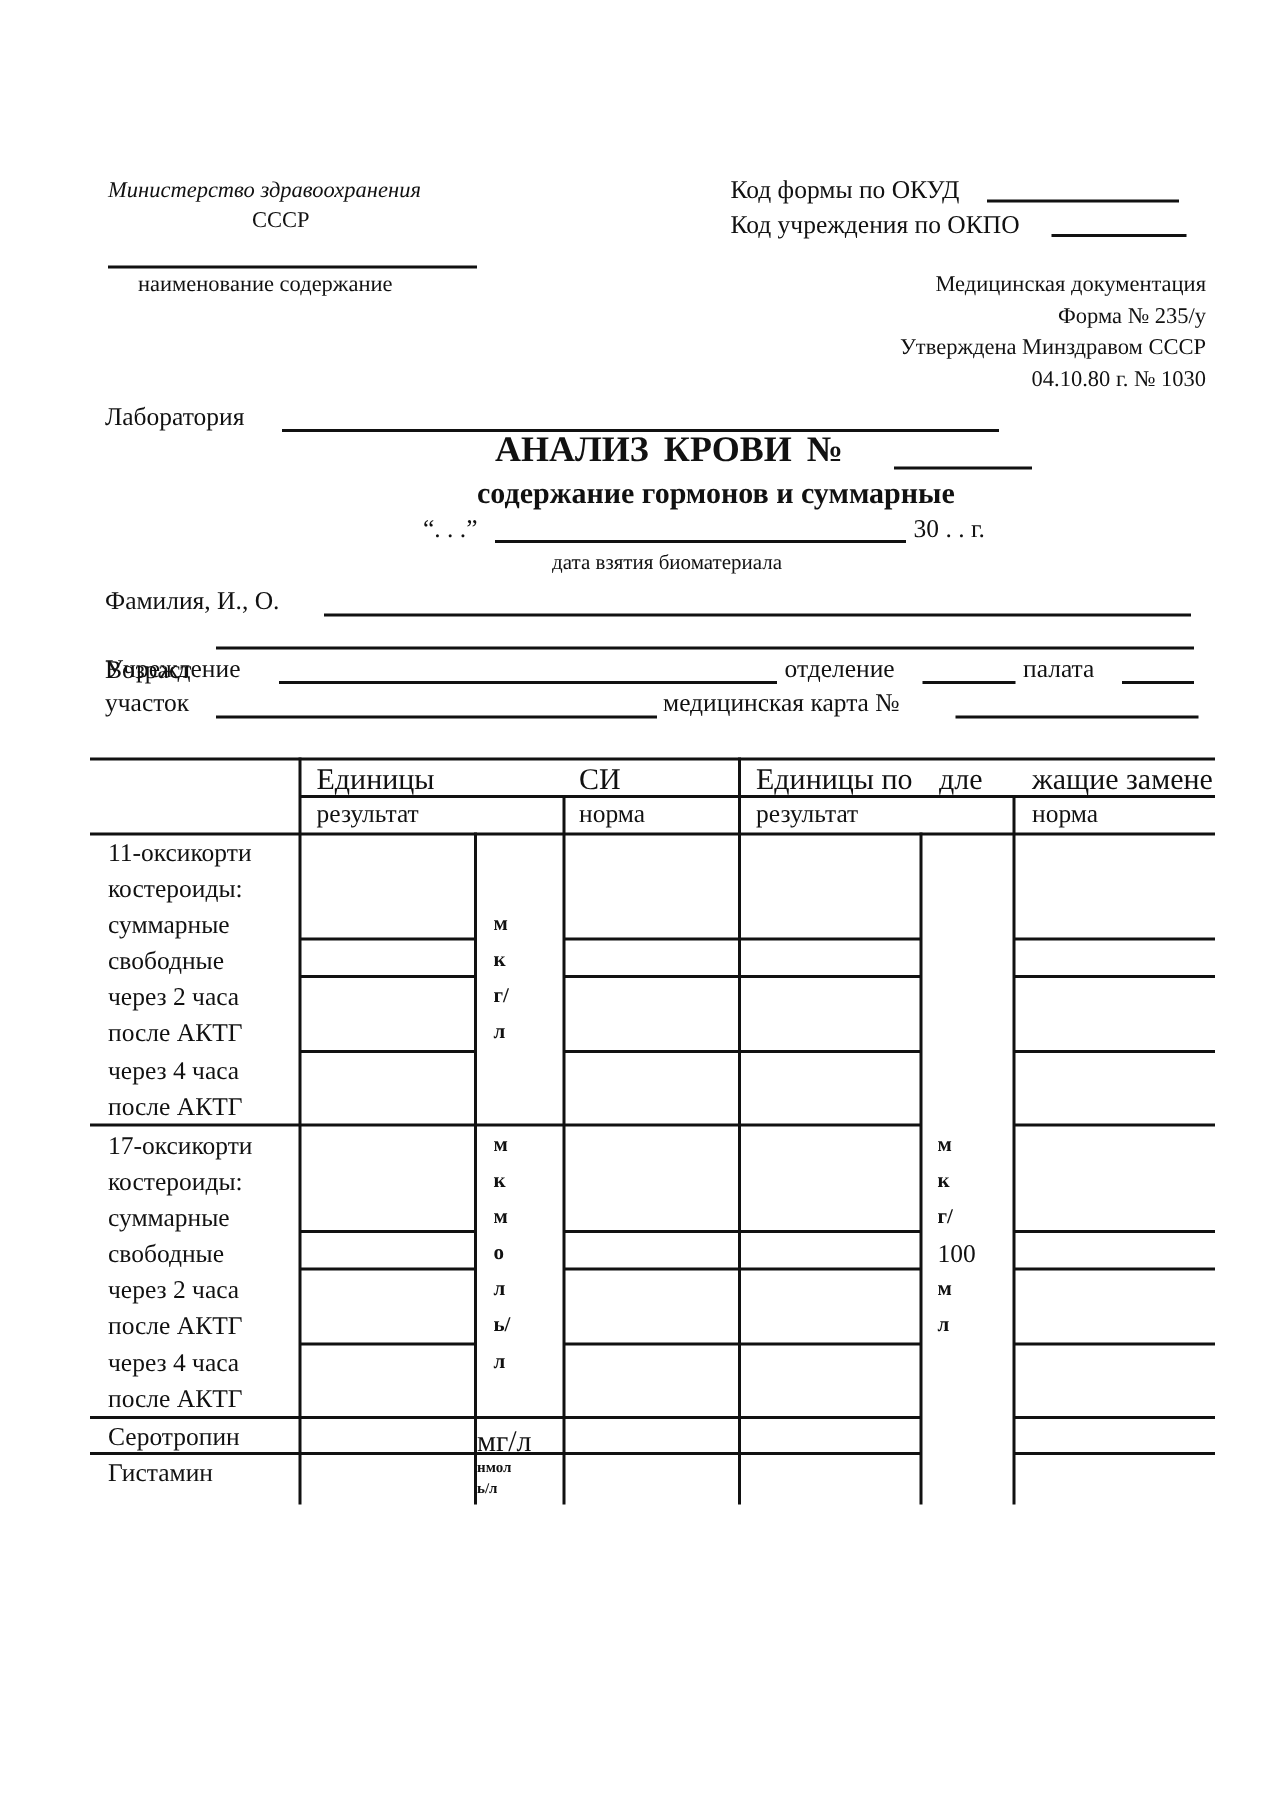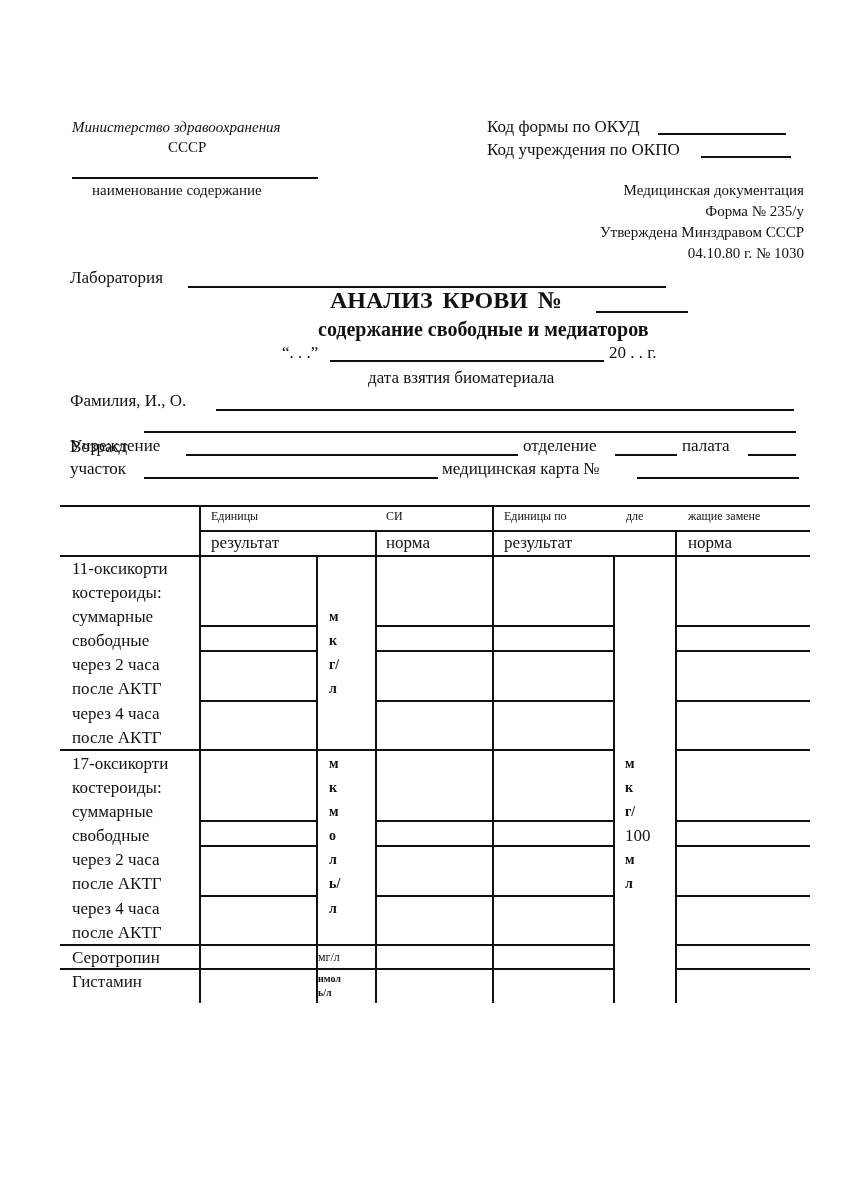--- a/index.html
+++ b/index.html
@@ -1,21 +1,21 @@
 <!DOCTYPE html>
 <html><head>
 <meta charset="utf-8">
 <style>
   html, body { margin:0; padding:0; background:#ffffff; }
   body { width:846px; height:1200px; position:relative; overflow:hidden;
          font-family:"Liberation Serif","DejaVu Serif",serif; color:#111; }
   .abs { position:absolute; white-space:nowrap; }
   .t15 { font-size:15px; }
-  .t14 { font-size:12px; }
-  .t13 { font-size:17px; }
+  .t14 { font-size:20px; }
+  .t13 { font-size:14px; }
   .t17 { font-size:17px; }
   .bold { font-weight:bold; }
   .line { position:absolute; background:#111; height:1.5px; }
   .vline { position:absolute; background:#111; width:2px; }
   .hl { position:absolute; background:#111; height:2px; }
   .cell-text { position:absolute; font-size:17px; line-height:24.3px; white-space:nowrap; }
   .unit { position:absolute; font-size:14px; font-weight:bold; line-height:24.3px; }
 </style>
 </head>
 <body>
@@ -33,24 +33,24 @@
 <div class="abs t15" style="right:42px;top:182px;text-align:right;">Медицинская документация</div>
 <div class="abs t15" style="right:42px;top:203px;text-align:right;">Форма № 235/у</div>
 <div class="abs t15" style="right:42px;top:224px;text-align:right;">Утверждена Минздравом СССР</div>
 <div class="abs t15" style="right:42px;top:245px;text-align:right;">04.10.80 г. № 1030</div>
 
 <div class="abs t17" style="left:70px;top:268px;">Лаборатория</div>
 <div class="line" style="left:188px;top:286px;width:478px;"></div>
 
 <div class="abs bold" style="left:330px;top:287px;font-size:24px;word-spacing:4px;">АНАЛИЗ   КРОВИ   №</div>
 <div class="line" style="left:596px;top:311px;width:92px;"></div>
-<div class="abs bold" style="left:318px;top:318px;font-size:20px;">содержание свободные и медиаторов</div>
+<div class="abs bold" style="left:318px;top:318px;font-size:20px;">содержание гормонов и суммарные</div>
 <div class="abs t17" style="left:282px;top:343px;">“. . .”</div>
 <div class="line" style="left:330px;top:360px;width:274px;"></div>
-<div class="abs t17" style="left:609px;top:343px;">20 . . г.</div>
+<div class="abs t17" style="left:609px;top:343px;">30 . . г.</div>
 <div class="abs t13" style="left:368px;top:368px;">дата взятия биоматериала</div>
 
 <div class="abs t17" style="left:70px;top:391px;">Фамилия, И., О.</div>
 <div class="line" style="left:216px;top:409px;width:578px;"></div>
 <div class="abs t17" style="left:70px;top:437px;">Возраст</div>
 <div class="line" style="left:144px;top:431px;width:652px;"></div>
 <div class="abs t17" style="left:70px;top:436px;">Учреждение</div>
 <div class="line" style="left:186px;top:454px;width:332px;"></div>
 <div class="abs t17" style="left:523px;top:436px;text-align:center;">отделение</div>
 <div class="line" style="left:615px;top:454px;width:62px;"></div>

